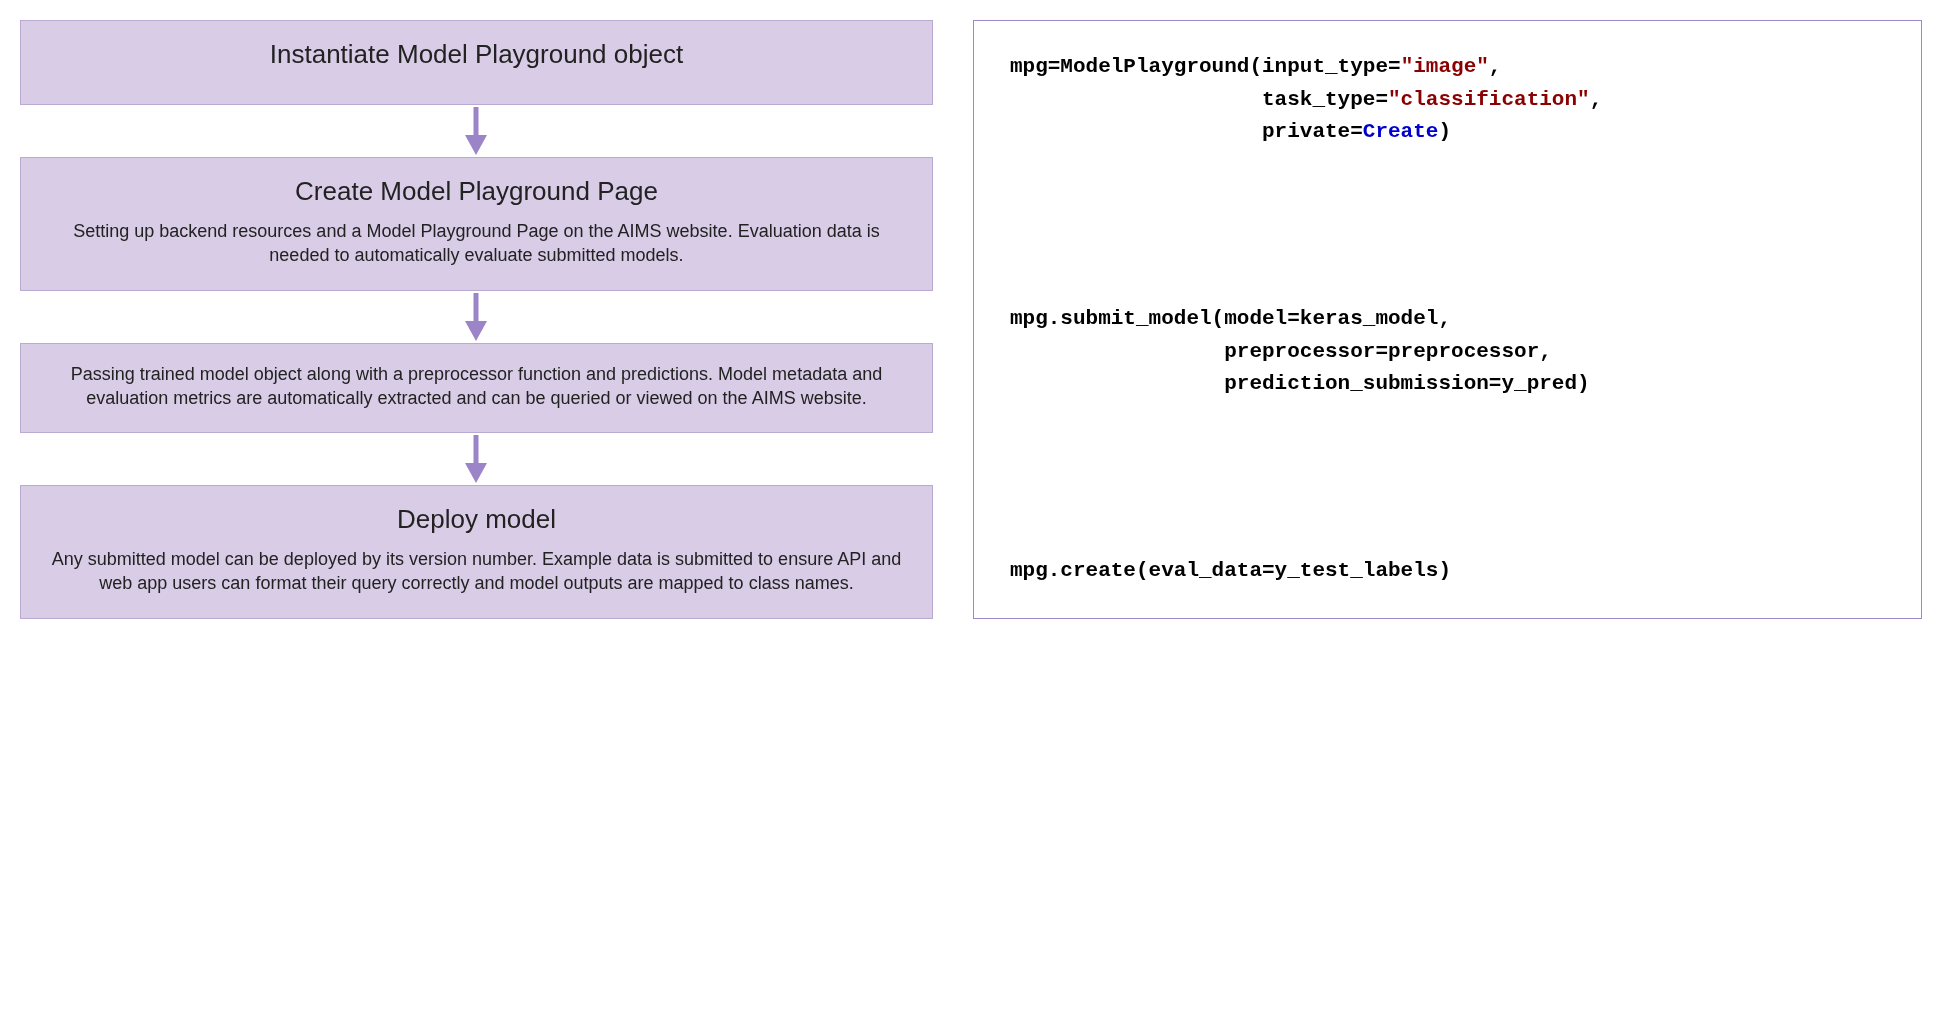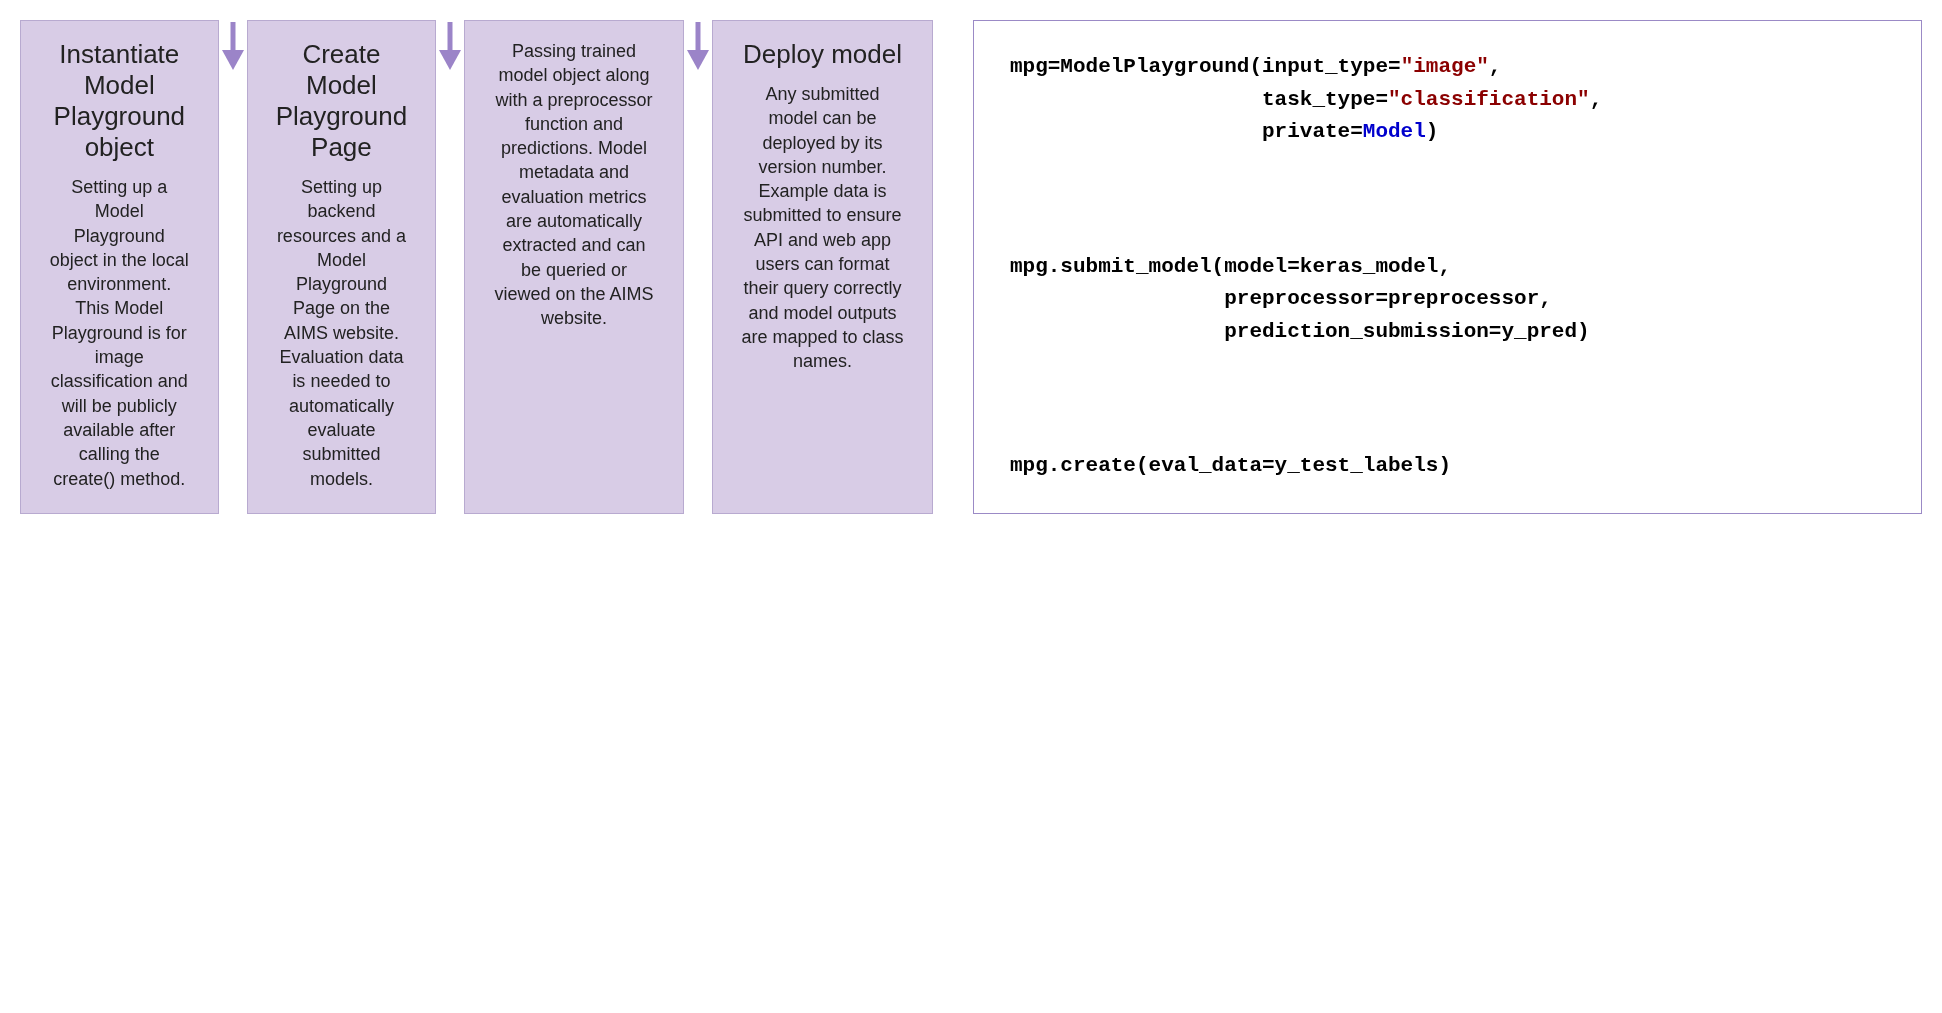--- a/index.html
+++ b/index.html
@@ -7,21 +7,21 @@
     font-family: Arial, Helvetica, sans-serif;
     background: #ffffff;
     padding: 20px;
     display: flex;
     gap: 40px;
     align-items: stretch;
   }
   .left-col {
     flex: 0 0 48%;
     display: flex;
-    flex-direction: row;
+    flex-direction: column;
     justify-content: flex-end;
   }
   .step-box {
     background: #d8cce6;
     border: 1px solid #b8aad0;
     padding: 18px 28px 22px 28px;
     text-align: center;
   }
   .step-title {
     font-size: 26px;
@@ -62,21 +62,20 @@
   .tok-kw  { color: #0000cd; }
   .tok-num { color: #008b45; }
 </style>
 </head>
 <body>
 
 <div class="left-col">
 
   <div class="step-box">
     <div class="step-title">Instantiate Model Playground object</div>
-    <div class="step-desc">Setting up a Model Playground object in the local environment. This Model Playground is for image classification and will be publicly available after calling the create() method.</div>
   </div>
 
   <div class="arrow-wrap">
     <span class="arrow">
       <svg width="28" height="48" viewBox="0 0 28 48">
         <line x1="14" y1="0" x2="14" y2="30" stroke="#9b84c8" stroke-width="5"></line>
         <polygon points="14,48 3,28 25,28" fill="#9b84c8"></polygon>
       </svg>
     </span>
   </div>
@@ -112,21 +111,21 @@
     <div class="step-title">Deploy model</div>
     <div class="step-desc">Any submitted model can be deployed by its version number. Example data is submitted to ensure API and web app users can format their query correctly and model outputs are mapped to class names.</div>
   </div>
 
 </div>
 
 <div class="right-col">
 
   <div class="code-block"><span>mpg=ModelPlayground(input_type=</span><span class="tok-str">"image"</span><span>,</span>
 <span>                    task_type=</span><span class="tok-str">"classification"</span><span>,</span>
-<span>                    private=</span><span class="tok-kw">Model</span><span>)</span></div>
+<span>                    private=</span><span class="tok-kw">Create</span><span>)</span></div>
 
   <div class="code-block"><span>mpg.submit_model(model=keras_model,</span>
 <span>                 preprocessor=preprocessor,</span>
 <span>                 prediction_submission=y_pred)</span></div>
 
   <div class="code-block"><span>mpg.create(eval_data=y_test_labels)</span></div>
 
 
 </div>
 

